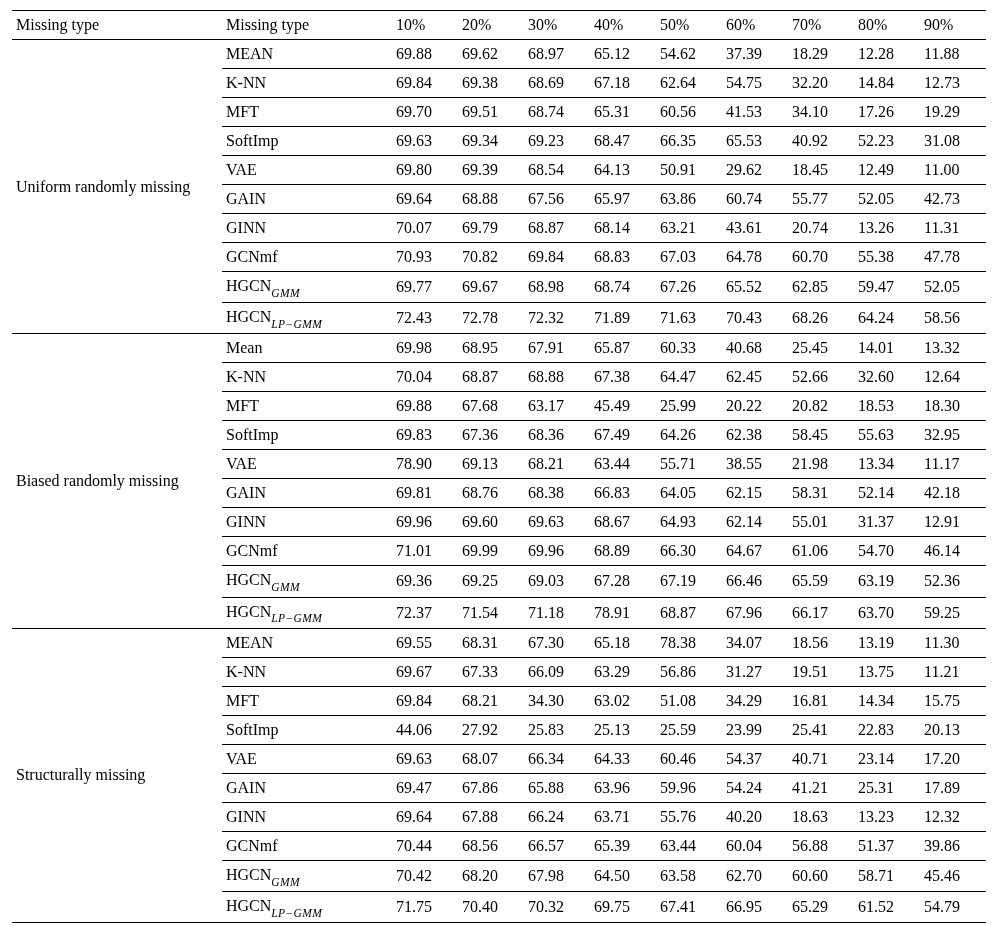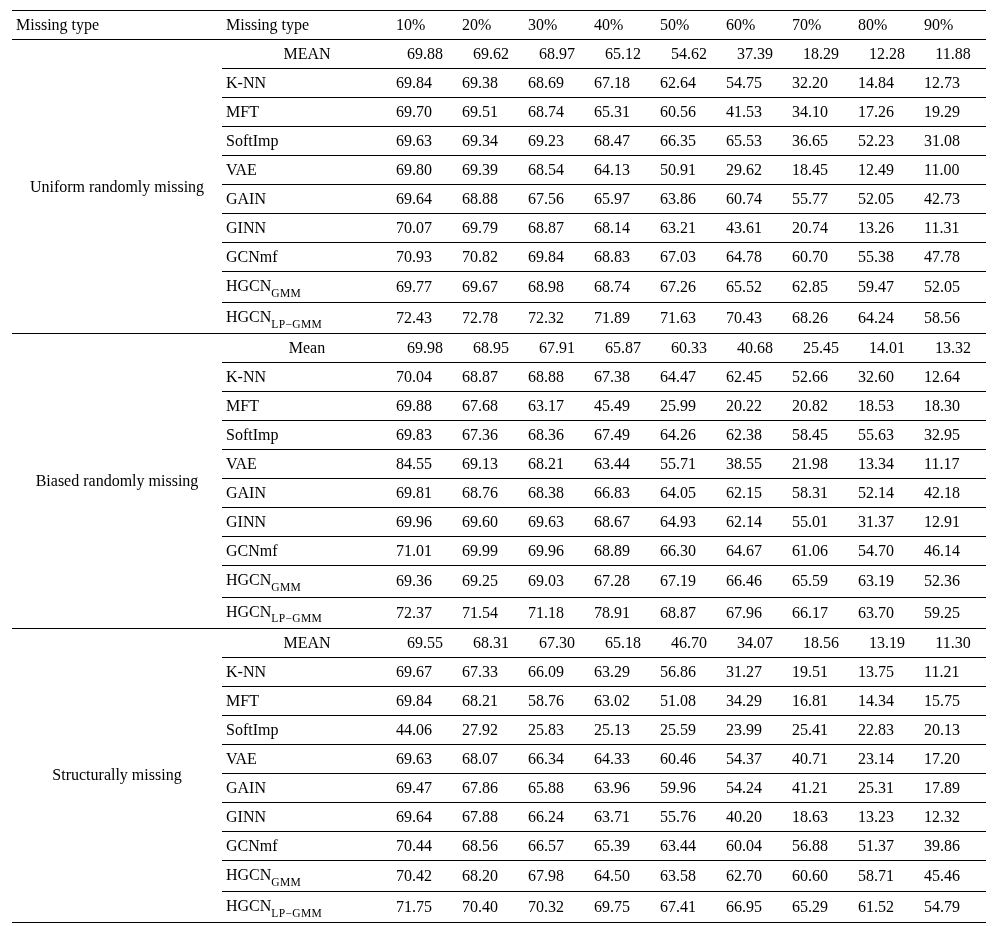--- a/index.html
+++ b/index.html
@@ -26,24 +26,24 @@
   col.c-method { width: 170px; }
   col.c-val    { width: 66px; }
 
   .top-rule    { border-top: 1.4px solid #000; }
   .bottom-rule { border-bottom: 1.4px solid #000; }
 
   
   .method-cell, .val-cell { border-bottom: 0.7px solid #000; }
   .no-border { border-bottom: none !important; }
 
-  .group-top td, .group-top th { border-top: 0.7px solid #000; text-align: center; }
+  .group-top td, .group-top th { border-top: 0.7px solid #000; }
 
   .bold { font-weight: 400; }
-  .sub { font-size: 0.72em; vertical-align: sub; position: relative; top: 0.15em; letter-spacing: 0.03em; }
+  .sub { font-size: 0.72em; font-style: italic; vertical-align: sub; position: relative; top: 0.15em; letter-spacing: 0.03em; }
 
   .type-cell {
     vertical-align: middle;
   }
 </style>
 </head>
 <body>
 
 <table>
   <colgroup>
@@ -113,21 +113,21 @@
         <td class="val-cell">19.29</td>
       </tr>
       <tr>
         <td class="method-cell">SoftImp</td>
         <td class="val-cell">69.63</td>
         <td class="val-cell">69.34</td>
         <td class="val-cell">69.23</td>
         <td class="val-cell">68.47</td>
         <td class="val-cell">66.35</td>
         <td class="val-cell">65.53</td>
-        <td class="val-cell">36.65</td>
+        <td class="val-cell">40.92</td>
         <td class="val-cell">52.23</td>
         <td class="val-cell">31.08</td>
       </tr>
       <tr>
         <td class="method-cell">VAE</td>
         <td class="val-cell">69.80</td>
         <td class="val-cell">69.39</td>
         <td class="val-cell">68.54</td>
         <td class="val-cell">64.13</td>
         <td class="val-cell">50.91</td>
@@ -240,21 +240,21 @@
         <td class="val-cell">68.36</td>
         <td class="val-cell">67.49</td>
         <td class="val-cell">64.26</td>
         <td class="val-cell">62.38</td>
         <td class="val-cell">58.45</td>
         <td class="val-cell">55.63</td>
         <td class="val-cell">32.95</td>
       </tr>
       <tr>
         <td class="method-cell">VAE</td>
-        <td class="val-cell">84.55</td>
+        <td class="val-cell">78.90</td>
         <td class="val-cell">69.13</td>
         <td class="val-cell">68.21</td>
         <td class="val-cell">63.44</td>
         <td class="val-cell">55.71</td>
         <td class="val-cell">38.55</td>
         <td class="val-cell">21.98</td>
         <td class="val-cell">13.34</td>
         <td class="val-cell">11.17</td>
       </tr>
       <tr>
@@ -317,21 +317,21 @@
         <td class="val-cell no-border bold">63.70</td>
         <td class="val-cell no-border bold">59.25</td>
       </tr>
       <tr class="group-top">
         <td class="type-cell" rowspan="10">Structurally missing</td>
         <td class="method-cell">MEAN</td>
         <td class="val-cell">69.55</td>
         <td class="val-cell">68.31</td>
         <td class="val-cell">67.30</td>
         <td class="val-cell">65.18</td>
-        <td class="val-cell">46.70</td>
+        <td class="val-cell">78.38</td>
         <td class="val-cell">34.07</td>
         <td class="val-cell">18.56</td>
         <td class="val-cell">13.19</td>
         <td class="val-cell">11.30</td>
       </tr>
       <tr>
         <td class="method-cell">K-NN</td>
         <td class="val-cell">69.67</td>
         <td class="val-cell">67.33</td>
         <td class="val-cell">66.09</td>
@@ -339,21 +339,21 @@
         <td class="val-cell">56.86</td>
         <td class="val-cell">31.27</td>
         <td class="val-cell">19.51</td>
         <td class="val-cell">13.75</td>
         <td class="val-cell">11.21</td>
       </tr>
       <tr>
         <td class="method-cell">MFT</td>
         <td class="val-cell">69.84</td>
         <td class="val-cell">68.21</td>
-        <td class="val-cell">58.76</td>
+        <td class="val-cell">34.30</td>
         <td class="val-cell">63.02</td>
         <td class="val-cell">51.08</td>
         <td class="val-cell">34.29</td>
         <td class="val-cell">16.81</td>
         <td class="val-cell">14.34</td>
         <td class="val-cell">15.75</td>
       </tr>
       <tr>
         <td class="method-cell">SoftImp</td>
         <td class="val-cell">44.06</td>

